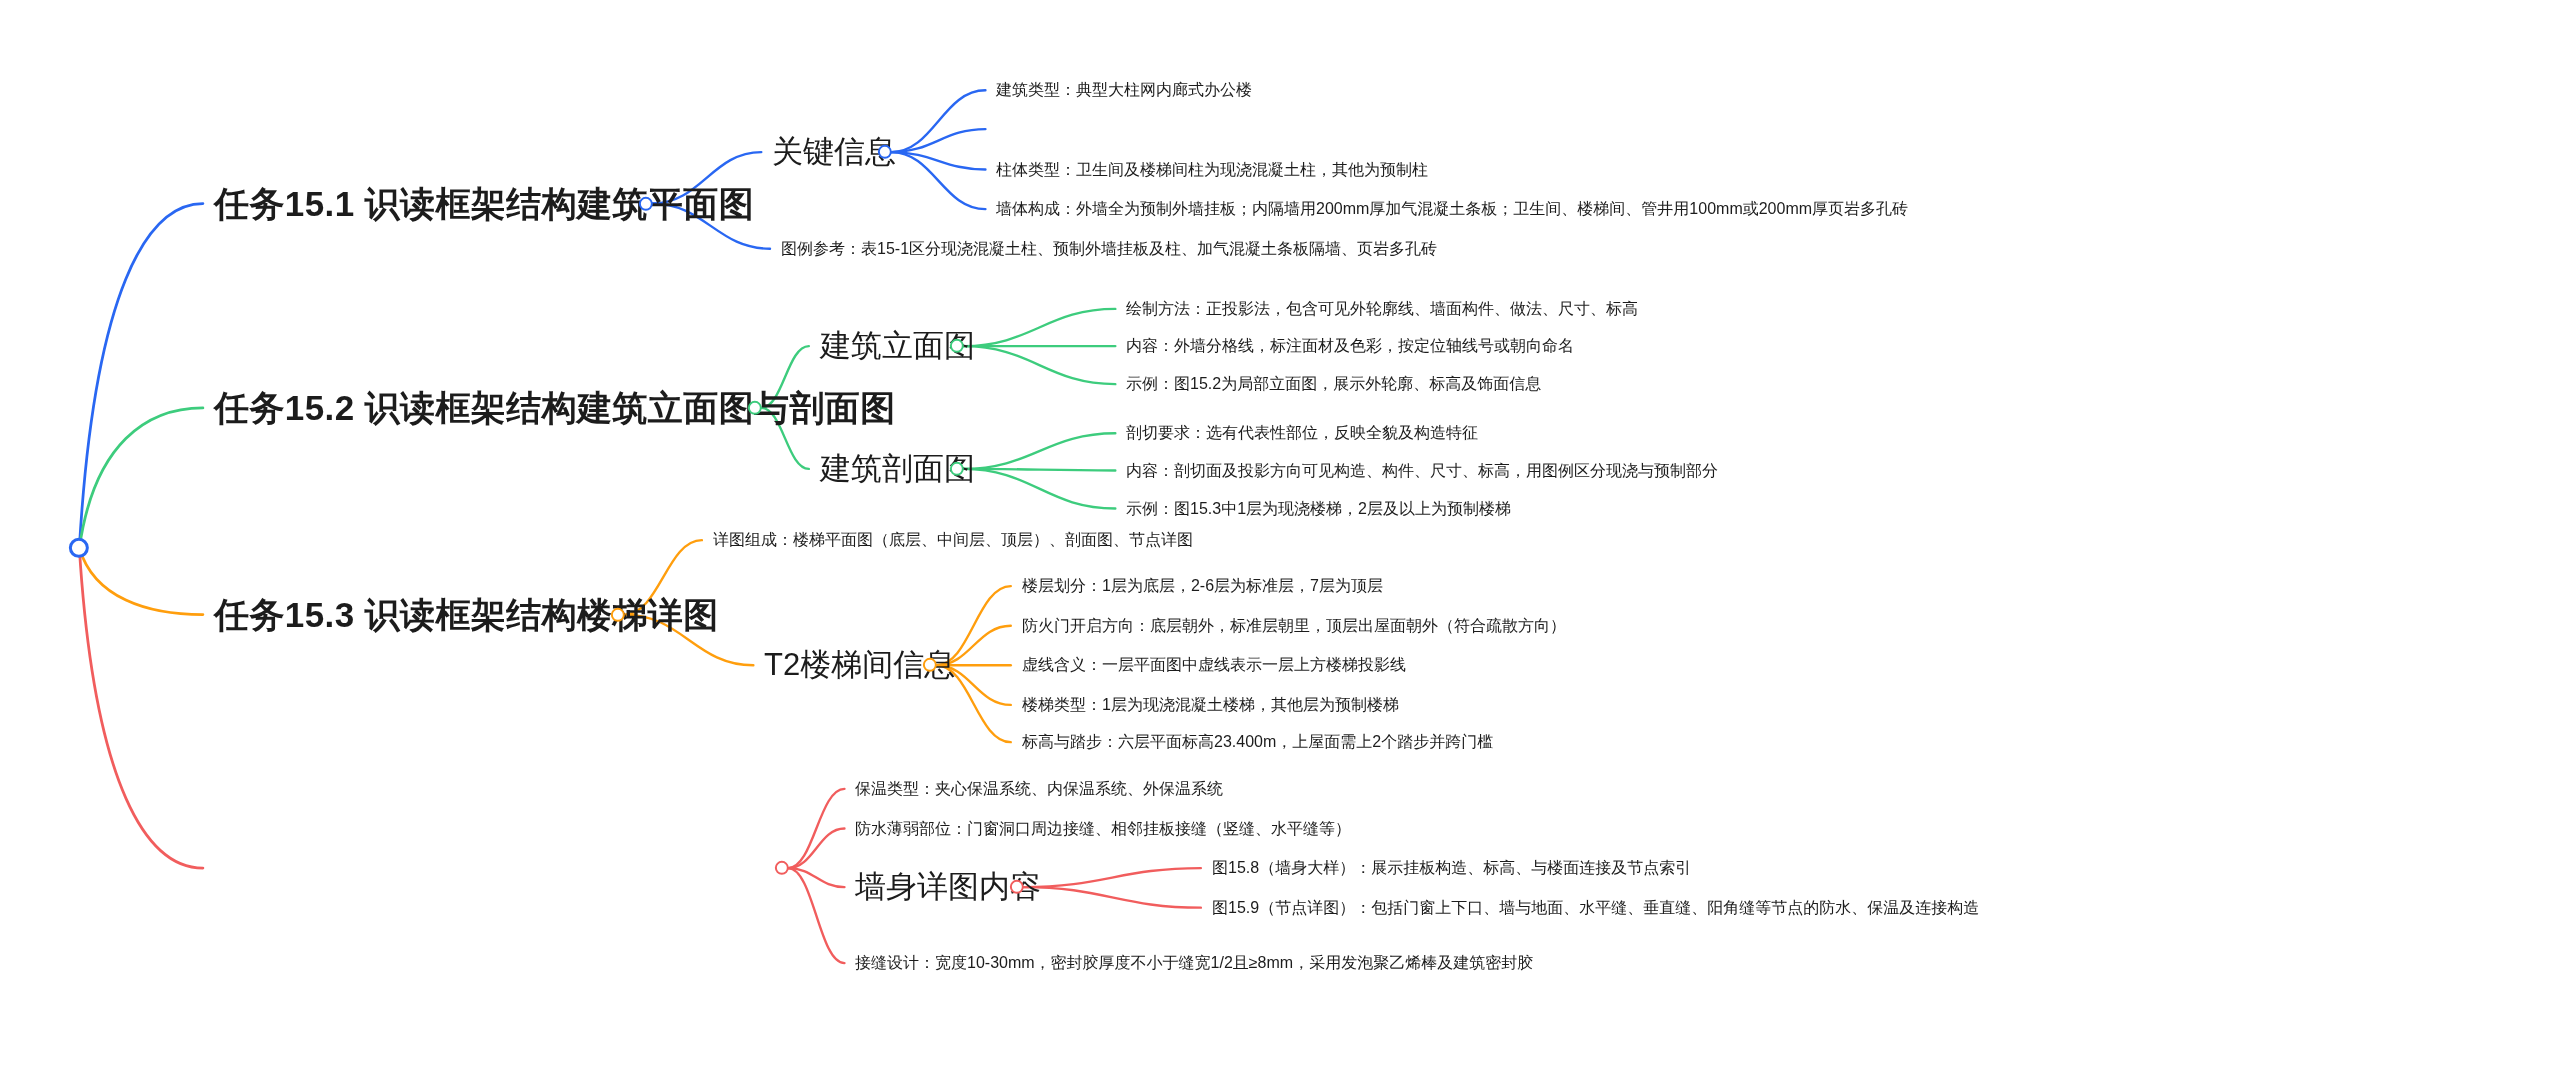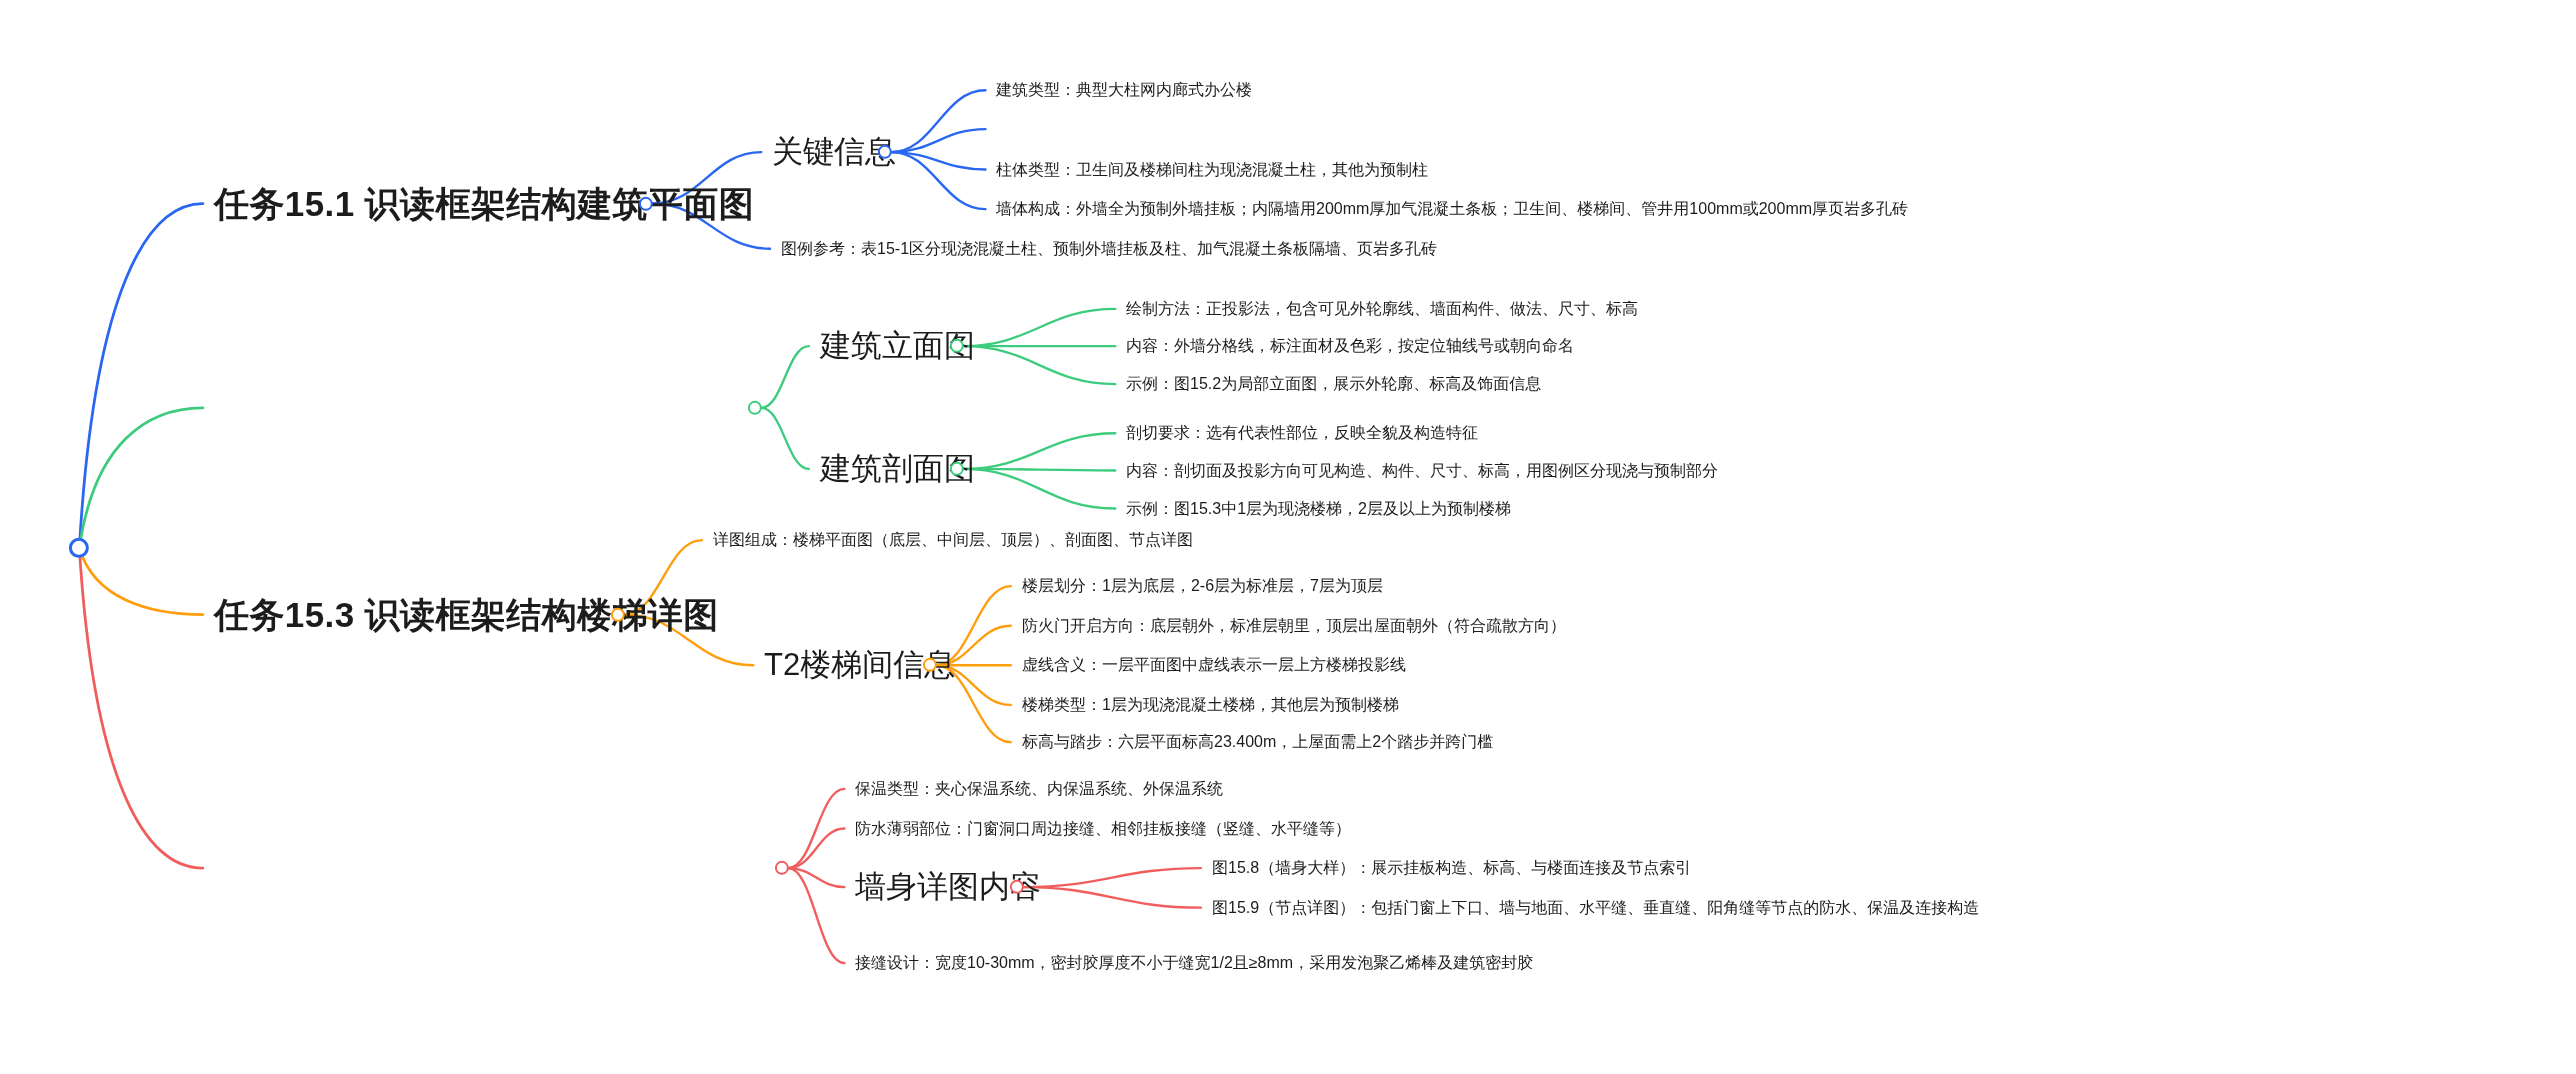--- a/index.html
+++ b/index.html
@@ -57,20 +57,21 @@
 
   <div class="root-dot"></div>
 
   <div class="node title" id="t151" style="left:214px;top:204px">任务15.1 识读框架结构建筑平面图</div>
   <div class="node mid" id="keyinfo" style="left:772px;top:152px">关键信息</div>
   <div class="node" id="l11" style="left:996px;top:90px">建筑类型：典型大柱网内廊式办公楼</div>
   <div class="node" id="l13" style="left:996px;top:170px">柱体类型：卫生间及楼梯间柱为现浇混凝土柱，其他为预制柱</div>
   <div class="node" id="l14" style="left:996px;top:209px">墙体构成：外墙全为预制外墙挂板；内隔墙用200mm厚加气混凝土条板；卫生间、楼梯间、管井用100mm或200mm厚页岩多孔砖</div>
   <div class="node" id="legend" style="left:781px;top:249px">图例参考：表15-1区分现浇混凝土柱、预制外墙挂板及柱、加气混凝土条板隔墙、页岩多孔砖</div>
 
+  <div class="node title" id="t152" style="left:214px;top:408px">任务15.2 识读框架结构建筑立面图与剖面图</div>
   <div class="node mid" id="elev" style="left:820px;top:346px">建筑立面图</div>
   <div class="node" id="e1" style="left:1126px;top:309px">绘制方法：正投影法，包含可见外轮廓线、墙面构件、做法、尺寸、标高</div>
   <div class="node" id="e2" style="left:1126px;top:346px">内容：外墙分格线，标注面材及色彩，按定位轴线号或朝向命名</div>
   <div class="node" id="e3" style="left:1126px;top:384px">示例：图15.2为局部立面图，展示外轮廓、标高及饰面信息</div>
   <div class="node mid" id="sect" style="left:820px;top:469px">建筑剖面图</div>
   <div class="node" id="s1" style="left:1126px;top:433px">剖切要求：选有代表性部位，反映全貌及构造特征</div>
   <div class="node" id="s2" style="left:1126px;top:471px">内容：剖切面及投影方向可见构造、构件、尺寸、标高，用图例区分现浇与预制部分</div>
   <div class="node" id="s3" style="left:1126px;top:509px">示例：图15.3中1层为现浇楼梯，2层及以上为预制楼梯</div>
 
   <div class="node title" id="t153" style="left:214px;top:615px">任务15.3 识读框架结构楼梯详图</div>

